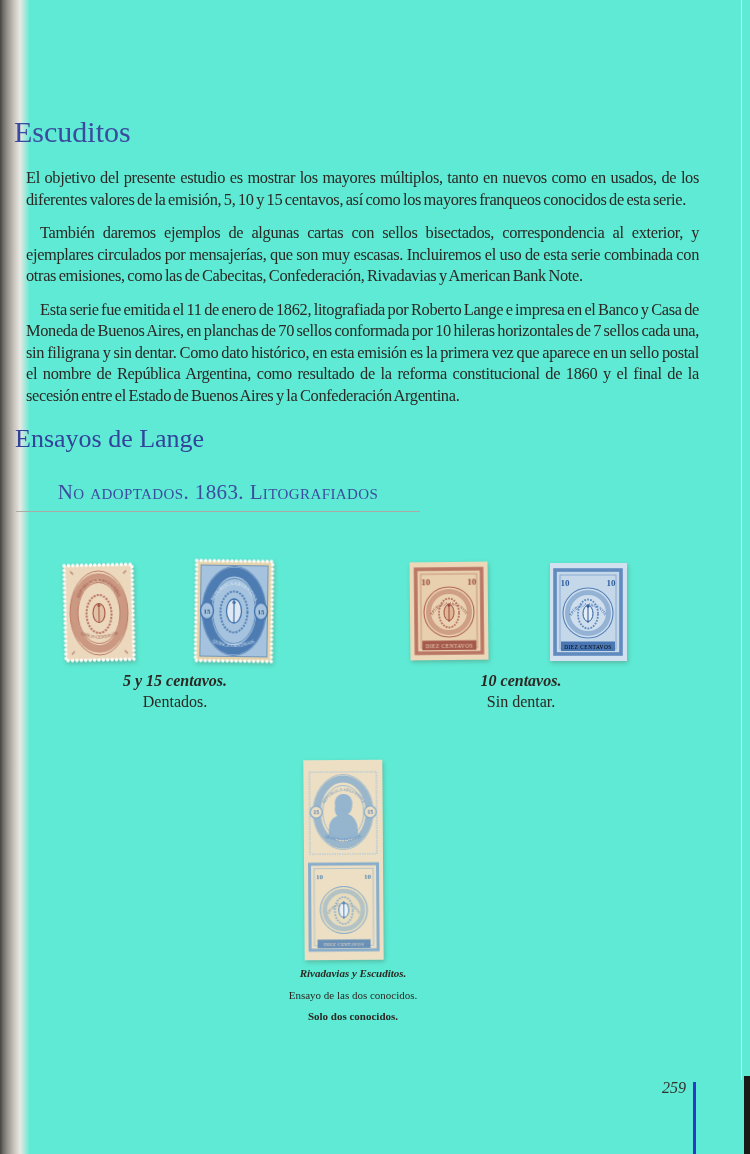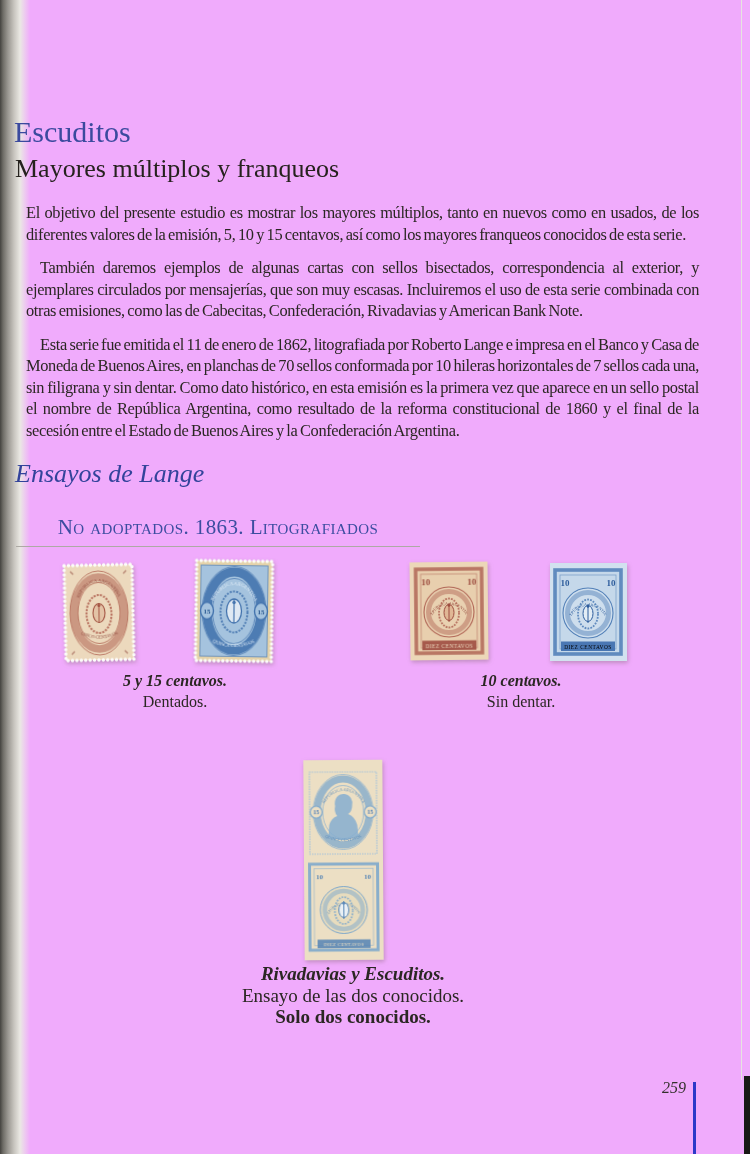--- a/index.html
+++ b/index.html
@@ -1,72 +1,71 @@
 <!DOCTYPE html>
 <html><head>
 <meta charset="utf-8">
 <style>
   html,body{margin:0;padding:0;background:#8a8884;}
   .page{
     position:relative;width:750px;height:1154px;margin:0 auto;
-    background:#f0abfc;overflow:hidden;
+    background:#5eead4;overflow:hidden;
     font-family:"Liberation Serif", serif;color:#2b2723;
   }
   
   .edge-left{position:absolute;left:0;top:0;bottom:0;width:30px;
     background:linear-gradient(90deg,#44433f 0px,#6e6c66 3px,#9b9892 8px,#c7c4be 14px,#eae8e3 20px,rgba(252,252,250,0) 30px);}
   .edge-right{position:absolute;right:8px;top:0;height:1080px;width:1px;background:#e6e4de;}
   .edge-black-br{position:absolute;right:0;top:1076px;width:6px;height:78px;background:#191916;}
 
   
   .content{position:absolute;left:14px;top:114px;width:697px;}
   .title{margin:0;font-size:30px;font-weight:normal;color:#3b4a9e;line-height:36px;}
   .subtitle{margin:3px 0 0 1px;font-size:26px;font-weight:normal;color:#26221e;line-height:32px;}
   .bodytext{margin-top:17px;font-size:16.4px;line-height:21.5px;text-align:justify;
     letter-spacing:-0.35px;word-spacing:-1.2px;hyphens:manual;}
   .bodytext p{margin:12px;}
   .bodytext p.ind{text-indent:14px;}
-  .section-heading{margin:17px 0 0 1px;font-size:26px;font-weight:normal;color:#33439b;line-height:32px;font-style:italic;}
+  .section-heading{margin:17px 0 0 1px;font-size:26px;font-weight:normal;color:#33439b;line-height:32px;}
   .subsection-heading{display:block;width:404px;margin:25px 0 0 2px;padding-bottom:6px;
     font-size:21px;color:#3c4da0;font-variant:small-caps;letter-spacing:.4px;
     border-bottom:1px solid #adaaa4;text-align:center;}
 
   
   .stamp{position:absolute;filter:drop-shadow(1px 2px 2px rgba(70,60,40,.28));}
   .stamp svg{display:block;}
   #s1{left:63px;top:563px;transform:rotate(-1.2deg);}
   #s2{left:194px;top:559px;transform:rotate(.8deg);}
   #s3{left:409px;top:561px;transform:rotate(-.6deg);}
   #s4{left:549px;top:562px;}
   #pair{left:304px;top:760px;transform:rotate(-.4deg);}
 
   .caption{position:absolute;text-align:center;font-size:16px;line-height:21px;color:#2b2723;}
   #cap1{left:75px;top:670px;width:200px;}
   #cap2{left:421px;top:670px;width:200px;}
-  #cap3{left:222px;top:963px;width:262px;font-size:19px;line-height:21.5px;}
+  #cap3{left:222px;top:963px;width:262px;font-size:11px;line-height:21.5px;}
   .cap-t{font-weight:bold;font-style:italic;}
   .cap-b{font-weight:bold;}
 
   .pageno{position:absolute;left:648px;top:1079px;width:38px;text-align:right;
     font-size:16px;font-style:italic;color:#33302c;}
   .footer-rule{position:absolute;left:693px;top:1082px;width:3px;height:72px;background:#2c38c8;}
 
   svg text{font-family:"Liberation Serif", serif;}
 </style>
 </head>
 <body>
 
 <div class="page">
   <div class="edge-left"></div>
   <div class="edge-right"></div>
   <div class="edge-black-br"></div>
 
   <div class="content">
     <h1 class="title">Escuditos</h1>
-    <h2 class="subtitle">Mayores múltiplos y franqueos</h2>
     <div class="bodytext">
       <p>El objetivo del presente estudio es mostrar los mayores múltiplos, tanto en nuevos como en usados, de los diferentes valores de la emisión, 5, 10 y 15 centavos, así como los mayores franqueos conocidos de esta serie.</p>
       <p class="ind">También daremos ejemplos de algunas cartas con sellos bisectados, correspondencia al exterior, y ejemplares circulados por mensajerías, que son muy escasas. Incluiremos el uso de esta serie combinada con otras emisiones, como las de Cabecitas, Confederación, Rivadavias y American Bank Note.</p>
       <p class="ind">Esta serie fue emitida el 11 de enero de 1862, litografiada por Roberto Lange e impresa en el Banco y Casa de Moneda de Buenos Aires, en planchas de 70 sellos conformada por 10 hileras horizontales de 7 sellos cada una, sin filigrana y sin dentar. Como dato histórico, en esta emisión es la primera vez que aparece en un sello postal el nombre de República Argentina, como resultado de la reforma constitucio­nal de 1860 y el final de la secesión entre el Estado de Buenos Aires y la Confederación Argentina.</p>
     </div>
     <h3 class="section-heading">Ensayos de Lange</h3>
     <div class="subsection-heading">No adoptados. 1863. Litografiados</div>
   </div>
 
   <div class="stamp" id="s1">

